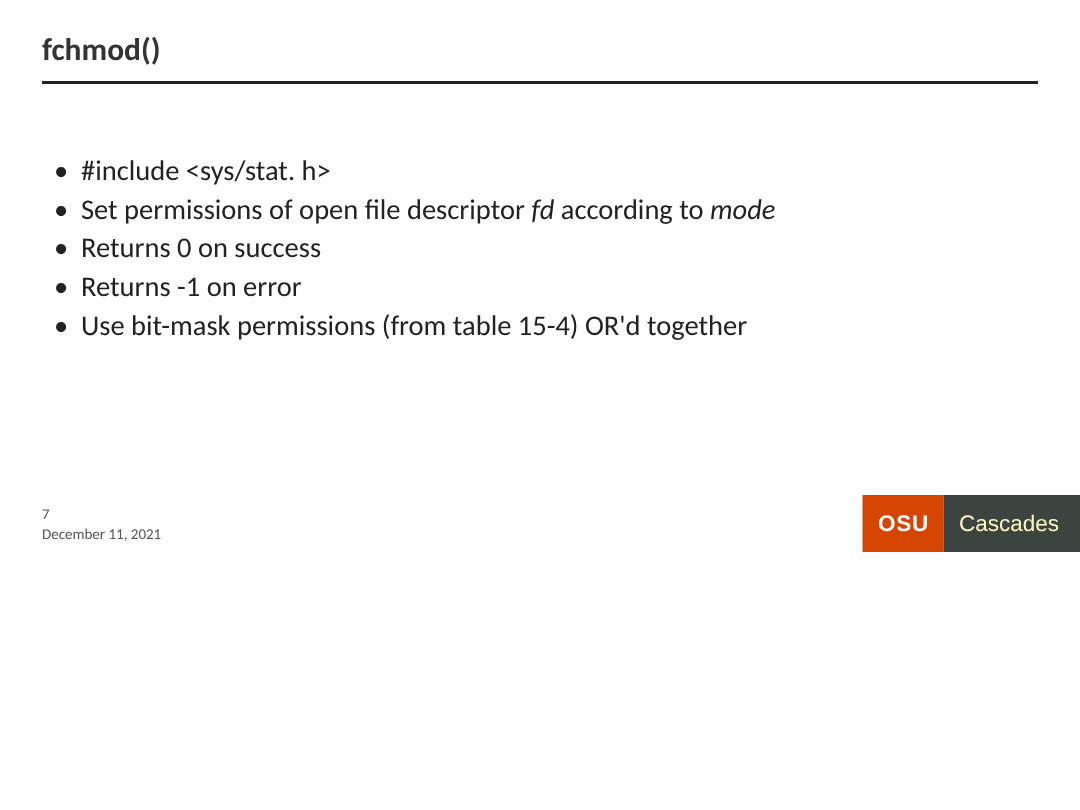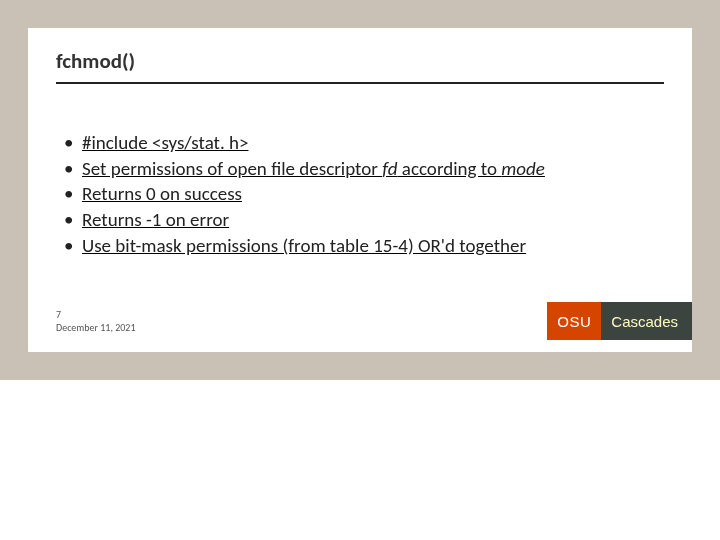--- a/index.html
+++ b/index.html
@@ -1,20 +1,20 @@
 <!DOCTYPE html>
 <html><head>
 <meta charset="utf-8">
 <style>
   * { margin: 0; padding: 0; box-sizing: border-box; }
   html, body { width: 720px; height: 540px; font-family: Calibri, "Segoe UI", Arial, sans-serif; }
   .frame {
     width: 720px; height: 380px;
     background: #c9c0b6;
-    padding: 28px;
+    padding: 0;
     position: relative;
   }
   .slide {
     width: 100%; height: 100%;
     background: #ffffff;
     position: relative;
     padding: 20px 28px 0 28px;
   }
   .title {
     font-size: 21px;
@@ -32,21 +32,20 @@
     text-align: center;
     font-size: 20px;
     color: #222;
     margin-bottom: 40px;
     font-weight: bold;
   }
   .signature .em { font-style: italic; }
   .bullets {
     list-style: none;
     padding-left: 8px;
-    text-decoration: underline;
   }
   .bullets li {
     font-size: 19px;
     color: #222;
     line-height: 1.35;
     position: relative;
     padding-left: 18px;
   }
   .bullets li::before {
     content: "•";
@@ -71,21 +70,21 @@
     height: 38px;
     display: flex;
     align-items: stretch;
   }
   .logo-left {
     background: #d64500;
     color: #fff;
     display: flex;
     align-items: center;
     padding: 0 10px;
-    font-weight: normal;
+    font-weight: bold;
     font-size: 15px;
     letter-spacing: 0.5px;
     font-family: Arial, sans-serif;
   }
   .logo-right {
     background: #3c4440;
     color: #fef9c3;
     display: flex;
     align-items: center;
     padding: 0 14px 0 10px;

